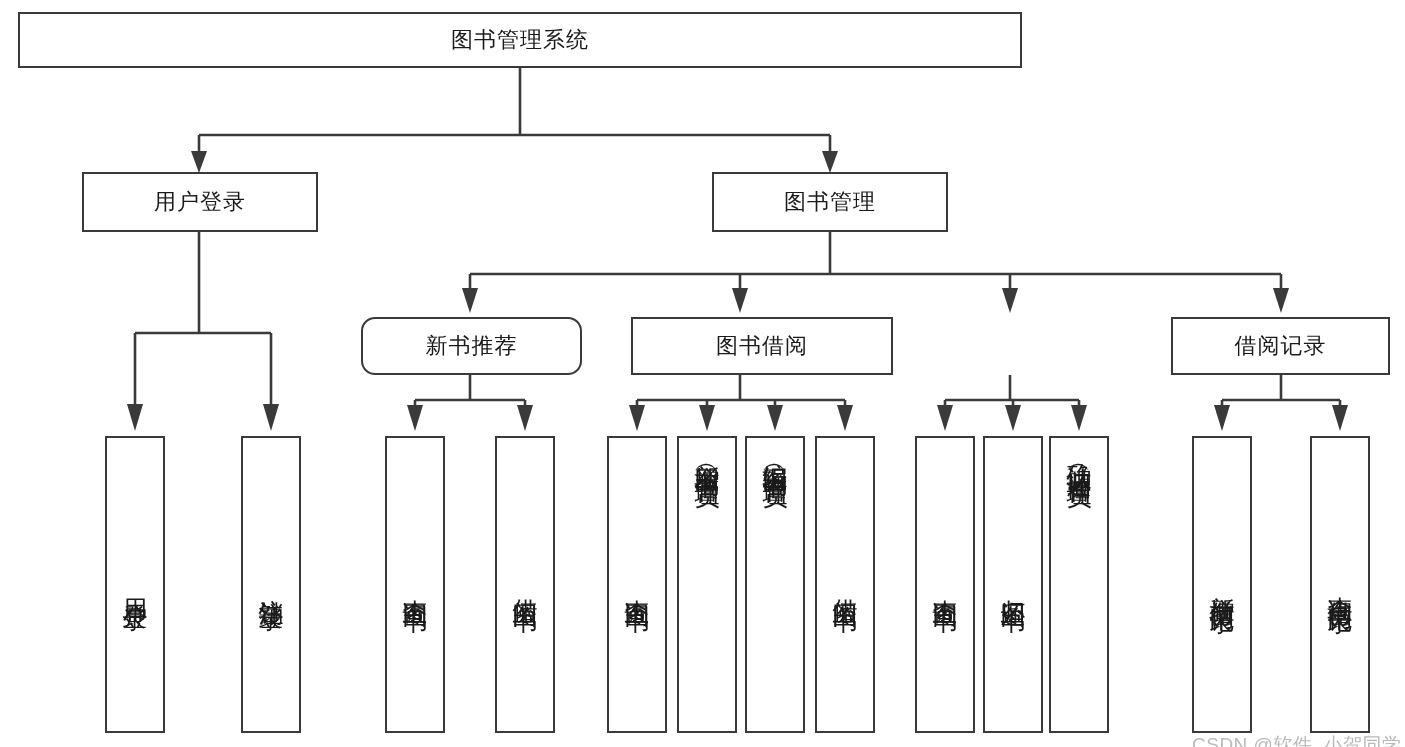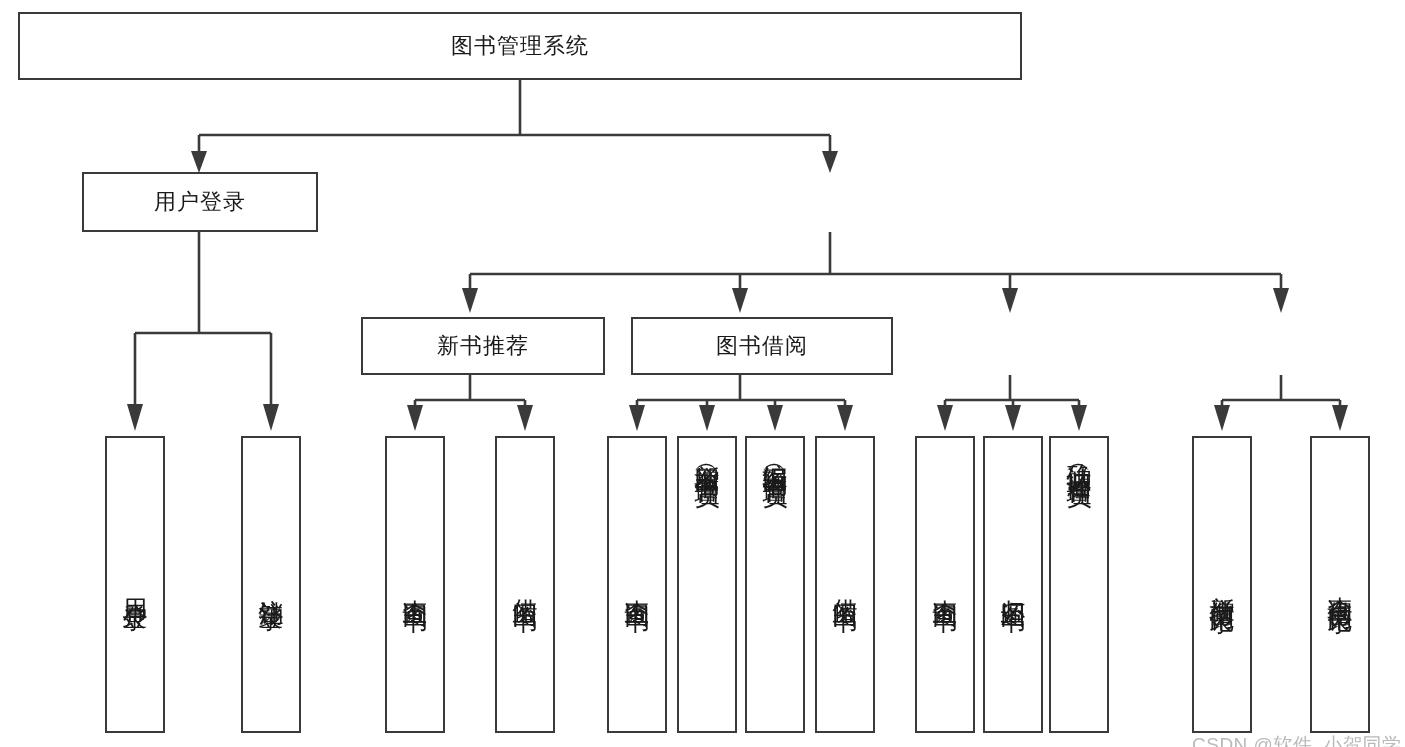--- a/index.html
+++ b/index.html
@@ -140,34 +140,40 @@
     <polygon points="1079,431 1071,405 1087,405"></polygon>
 
     <path d="M 1281 375 L 1281 400"></path>
     <path d="M 1222 400 L 1340 400"></path>
     <path d="M 1222 400 L 1222 413"></path>
     <polygon points="1222,431 1214,405 1230,405"></polygon>
     <path d="M 1340 400 L 1340 413"></path>
     <polygon points="1340,431 1332,405 1348,405"></polygon>
   </svg>
 
-  <div class="node-box node-h" style="left:18px; top:12px; width:1004px; height:68px;text-align:right;">
+  <div class="node-box node-h" style="left:18px; top:12px; width:1004px; height:56px;text-align:right;">
     <span class="node-label">图书管理系统</span>
   </div>
 
   <div class="node-box node-h" style="left:82px; top:172px; width:236px; height:60px;">
     <span class="node-label">用户登录</span>
   </div>
-
-  <div class="node-box node-h" style="left:361px; top:317px; width:244px; height:58px;">
+  <div class="node-box node-h" style="left:712px; top:172px; width:236px; height:60px;">
+    <span class="node-label">图书管理</span>
+  </div>
+
+  <div class="node-box node-h" style="left:361px; top:317px; width:221px; height:58px;border-radius:14px;">
     <span class="node-label">新书推荐</span>
   </div>
   <div class="node-box node-h" style="left:631px; top:317px; width:262px; height:58px;">
     <span class="node-label">图书借阅</span>
   </div>
+  <div class="node-box node-h" style="left:1171px; top:317px; width:219px; height:58px;">
+    <span class="node-label">借阅记录</span>
+  </div>
 
   <div class="node-box node-v vcenter" style="left:105px; top:436px; width:60px; height:297px;">
     <span class="node-label">用户登录</span>
   </div>
   <div class="node-box node-v vcenter" style="left:241px; top:436px; width:60px; height:297px;">
     <span class="node-label">注销登录</span>
   </div>
 
   <div class="node-box node-v vcenter" style="left:385px; top:436px; width:60px; height:297px;">
     <span class="node-label">查询图书</span>

